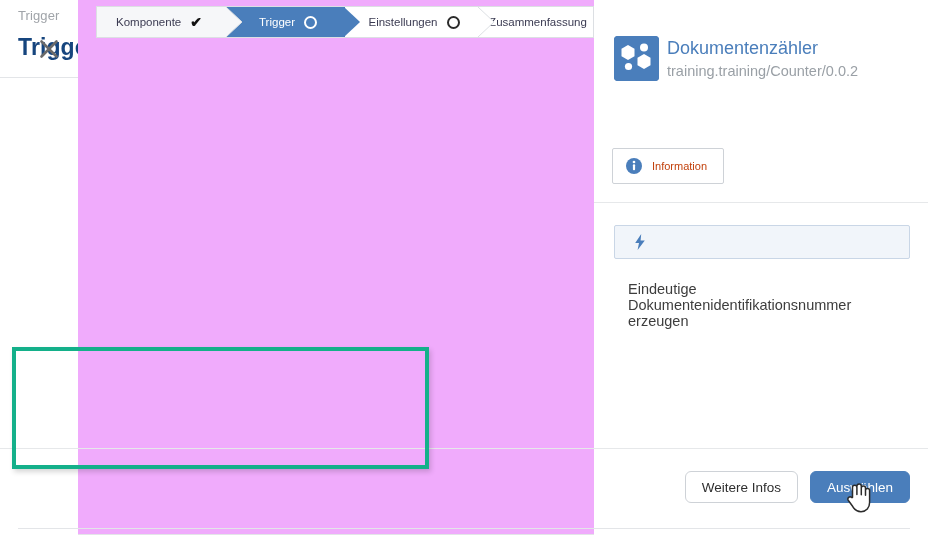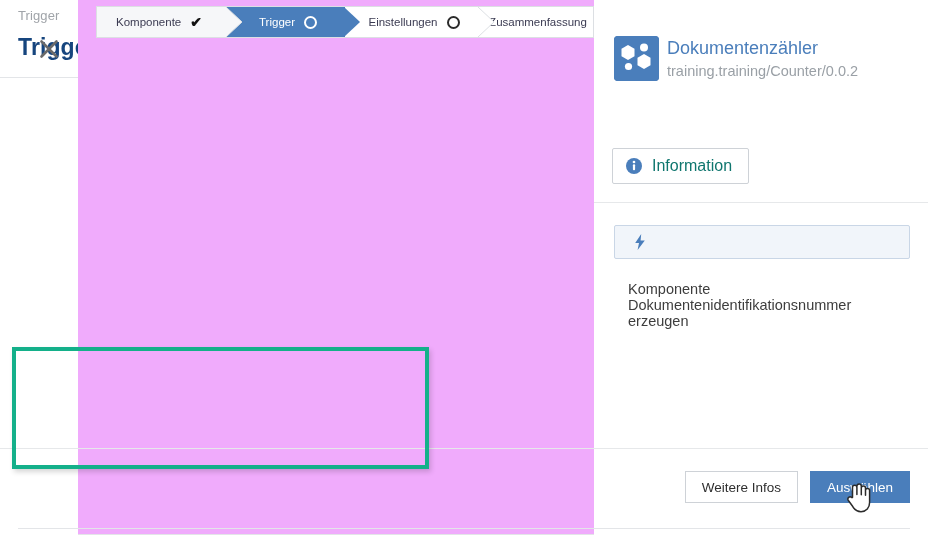--- a/index.html
+++ b/index.html
@@ -171,22 +171,22 @@
     left: 18px;
     top: 148px;
     height: 36px;
     display: inline-flex;
     align-items: center;
     gap: 10px;
     padding: 0 16px 0 13px;
     background: #ffffff;
     border: 1px solid #ced2d7;
     border-radius: 2px;
-    font-size: 16px;
-    color: #0f766e;
+    font-size: 11px;
+    color: #c2410c;
     cursor: pointer;
     font-family: "Liberation Sans", sans-serif;
     box-sizing: border-box;
   }
   .info-glyph { width: 16px; height: 16px; flex: 0 0 16px; }
   .info-glyph svg { display: block; }
 
   .divider {
     position: absolute;
     left: 0;
@@ -254,21 +254,21 @@
     right: 18px;
     top: 22px;
     display: flex;
     gap: 12px;
   }
   .btn {
     height: 32px;
     min-width: 96px;
     padding: 0 16px;
     font-size: 13.5px;
-    border-radius: 0;
+    border-radius: 6px;
     box-sizing: border-box;
     cursor: pointer;
     font-family: "Liberation Sans", sans-serif;
     display: inline-flex;
     align-items: center;
     justify-content: center;
   }
   .btn-secondary {
     background: #ffffff;
     border: 1px solid #ced2d7;
@@ -392,21 +392,21 @@
     <div class="divider"></div>
 
     <div class="trigger-list">
       <div class="trigger-row">
         <span class="bolt-glyph">
           <svg width="12" height="16" viewBox="0 0 12 16">
             <path d="M7.2 0 L1.2 9 L5 9 L3.6 16 L10.8 6.4 L6.6 6.4 Z" fill="#4a7ebb"></path>
           </svg>
         </span>
       </div>
-      <div class="trigger-desc">Komponente Dokumentenidentifikationsnummer erzeugen</div>
+      <div class="trigger-desc">Eindeutige Dokumentenidentifikationsnummer erzeugen</div>
     </div>
 
   </div>
 
   <div class="footer">
     <div class="footer-inner">
       <button class="btn btn-secondary">Weitere Infos</button>
       <button class="btn btn-primary">Auswählen</button>
     </div>
     <div class="dialog-edge"></div>

